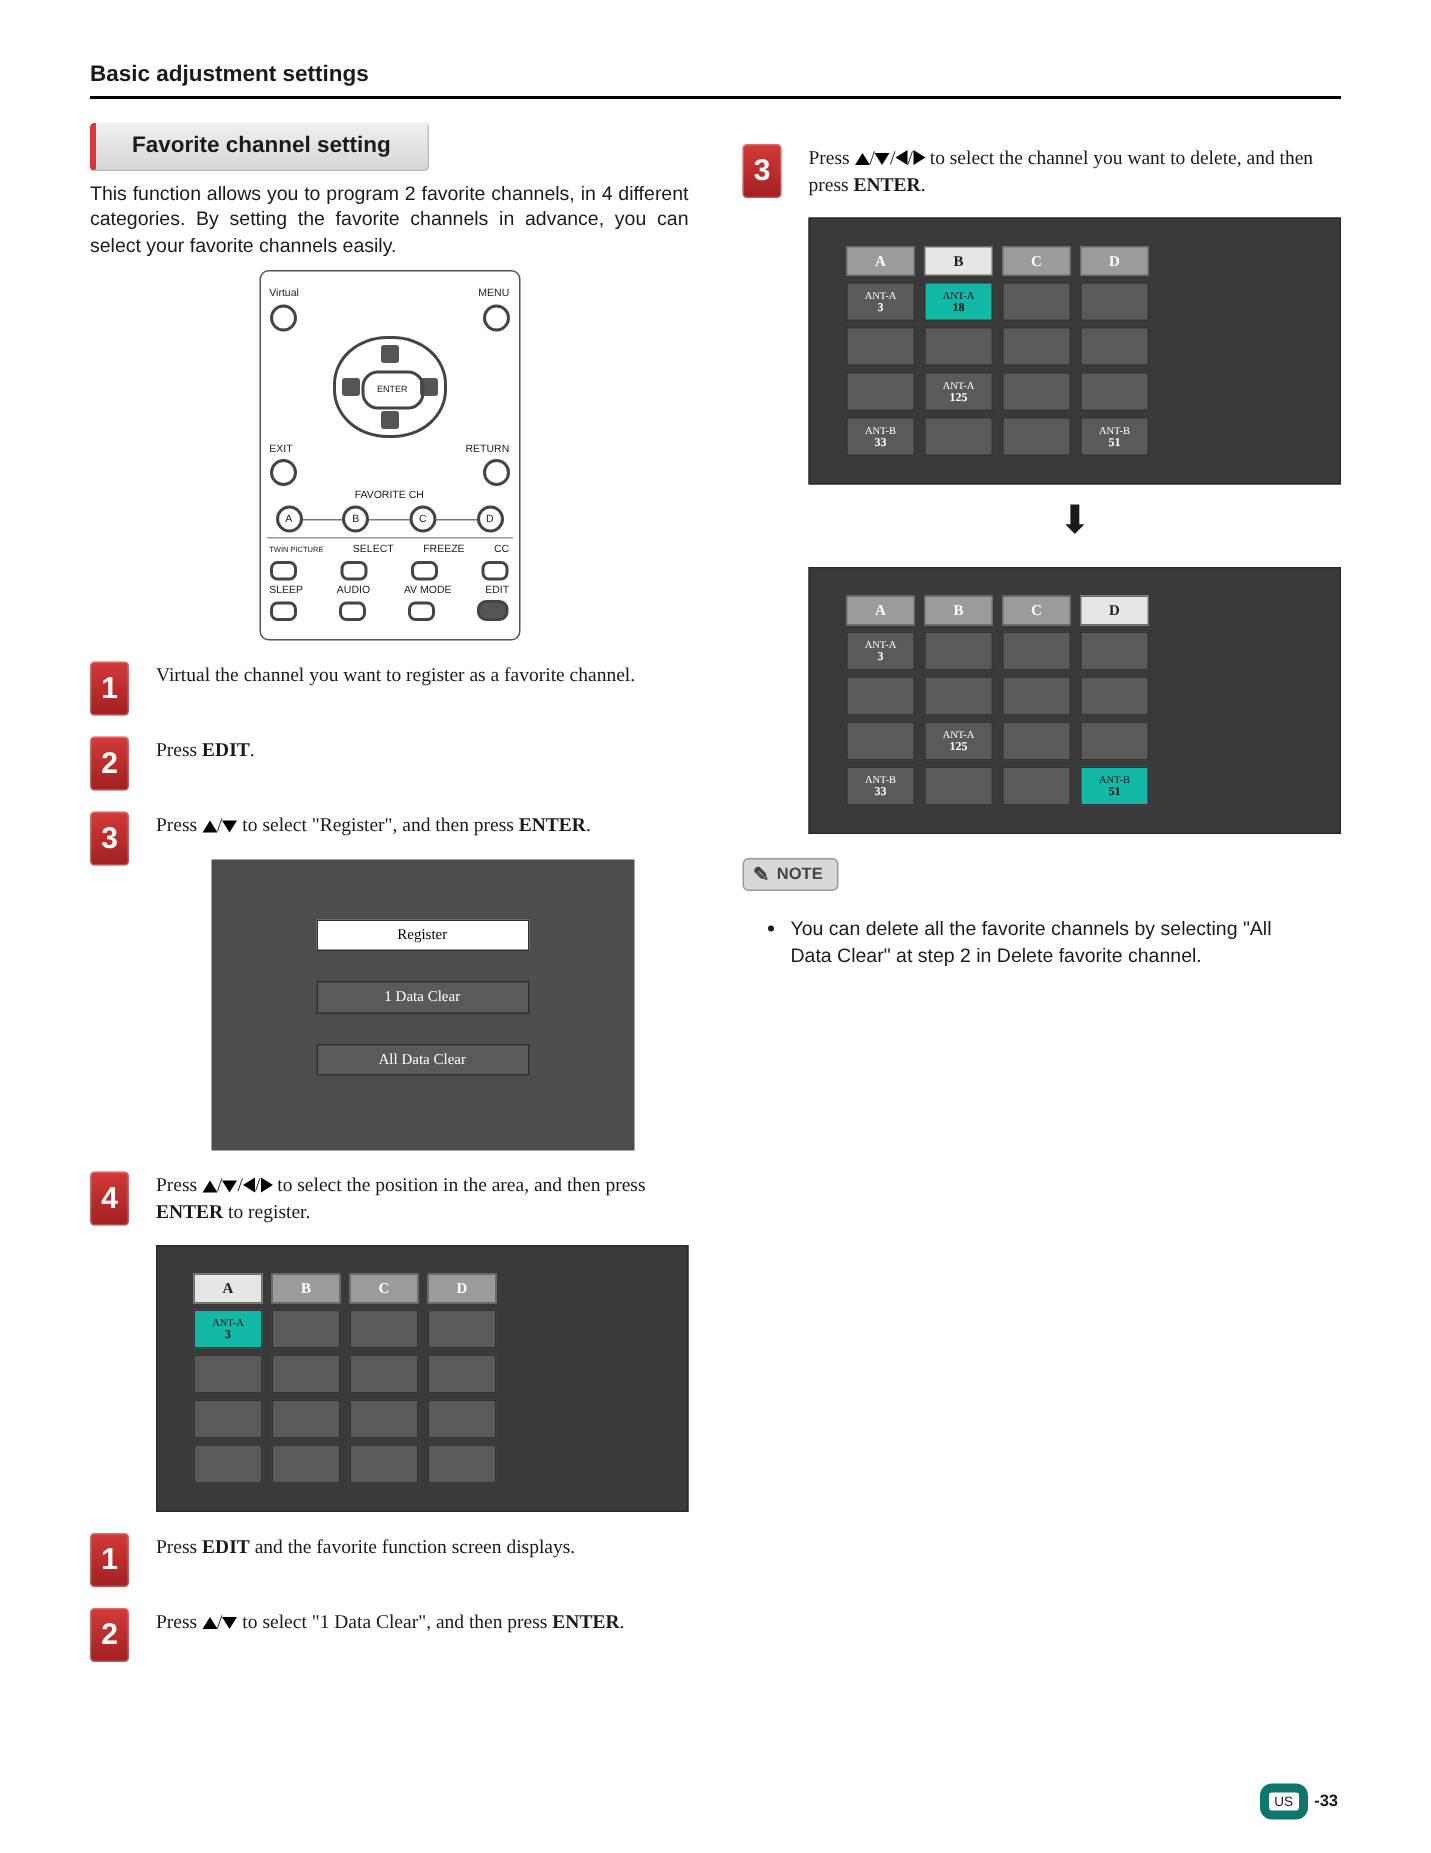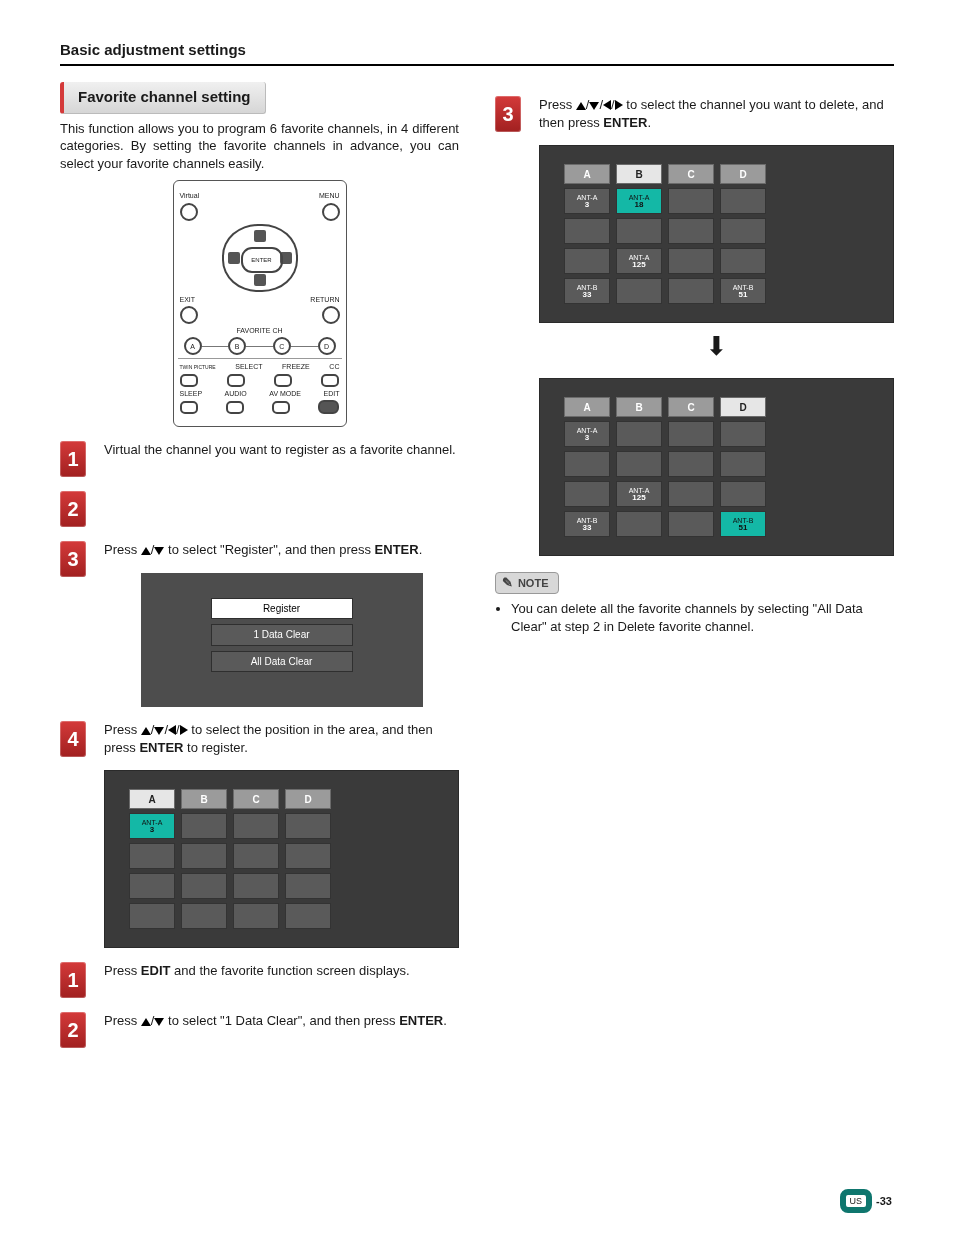--- a/index.html
+++ b/index.html
@@ -15,61 +15,61 @@
   }
   html,body{margin:0;padding:0;background:#fff;color:var(--ink);
     font-family:Arial,Helvetica,sans-serif;font-size:13px;line-height:1.35;}
   .page{width:954px;height:1235px;box-sizing:border-box;padding:40px 60px 20px 60px;position:relative;}
   .top-title{font-weight:700;font-size:15px;margin-bottom:4px;}
   hr.rule{border:none;border-top:2px solid #000;margin:0 0 16px 0;}
   .cols{display:flex;gap:36px;}
   .col{flex:1;min-width:0;}
   .section-chip{display:inline-block;background:linear-gradient(#f0f0f0,#d6d6d6);
     border-left:4px solid var(--red);border-bottom:1px solid #bbb;border-right:1px solid #bbb;
-    padding:5px 14px;font-weight:700;font-size:15px;border-radius:3px;margin-bottom:6px;}
+    padding:5px 24px;font-weight:700;font-size:15px;border-radius:3px;margin-bottom:6px;}
   .justify{text-align:justify;}
   .step{display:flex;gap:18px;margin-top:14px;}
   .step-num{flex:0 0 26px;}
   .step-num .badge{
     width:26px;height:36px;border-radius:3px;
     background:linear-gradient(var(--red),#a12020);
     color:#fff;font-weight:700;font-size:20px;display:flex;
     align-items:center;justify-content:center;box-shadow:inset 0 0 0 1px rgba(255,255,255,.25);}
-  .step-body{flex:1;min-width:0;}
+  .step-body{flex:1;min-width:0;font-family:Liberation Serif, serif;}
   .sub-heading{font-weight:700;font-size:14px;margin-top:26px;}
   
   .tri{display:inline-block;width:0;height:0;vertical-align:-1px;}
   .tri.up{border-left:5px solid transparent;border-right:5px solid transparent;border-bottom:8px solid #000;}
   .tri.down{border-left:5px solid transparent;border-right:5px solid transparent;border-top:8px solid #000;}
   .tri.left{border-top:5px solid transparent;border-bottom:5px solid transparent;border-right:8px solid #000;}
   .tri.right{border-top:5px solid transparent;border-bottom:5px solid transparent;border-left:8px solid #000;}
   
   .menu-panel{margin:14px auto 0 auto;width:250px;background:var(--panel);padding:20px 16px 30px 16px;}
-  .menu-row{margin:5px auto;width:140px;padding:3px 0;text-align:center;font-size:10px;
+  .menu-row{margin:20px auto;width:140px;padding:3px 0;text-align:center;font-size:10px;
     background:var(--cell);color:#fff;border:1px solid #2f2f2f;}
   .menu-row.sel{background:#fff;color:#000;border:1px solid #2f2f2f;}
   
   .grid-wrap{margin:14px auto 0 auto;}
   .ch-grid{background:var(--panel-dark);padding:14px 18px;border:1px solid #2a2a2a;}
   .ch-table{border-collapse:separate;border-spacing:6px 4px;}
   .ch-table th{width:42px;height:16px;background:var(--header-cell);color:#fff;
     font-size:10px;font-weight:700;text-align:center;border:1px solid #6b6b6b;}
   .ch-table th.sel{background:#e6e6e6;color:#222;}
   .ch-table td{width:42px;height:22px;background:var(--cell);border:1px solid #333;
     font-size:7px;color:#fff;text-align:center;vertical-align:middle;line-height:1;}
   .ch-table td.sel{background:#14b8a6;color:#111;}
   .ch-table td .v{font-weight:700;font-size:8px;display:block;}
   .down-arrow{text-align:center;font-size:26px;margin:6px 0;}
   
   .note-chip{display:inline-flex;align-items:center;gap:5px;background:#d8d8d8;
     border:1px solid #999;border-radius:4px;padding:1px 10px 1px 6px;font-size:11px;
     color:#444;margin-top:16px;font-weight:700;}
   .note-chip .ico{font-size:13px;}
   ul.notes{margin:6px 0 0 0;padding-left:16px;}
-  ul.notes li{margin:0;}
+  ul.notes li{margin:16px;}
   
   .remote{width:160px;margin:8px auto 0 auto;border:1px solid #555;border-radius:6px;
     padding:8px 6px 10px 6px;}
   .remote .row{display:flex;justify-content:space-between;align-items:center;margin:2px 0;font-size:7px;}
   .remote .row.center{justify-content:center;}
   .remote .circ{width:14px;height:14px;border:2px solid #444;border-radius:50%;}
   .remote .pill{width:14px;height:9px;border:2px solid #444;border-radius:5px;}
   .remote .bigpill{width:17px;height:10px;border:2px solid #444;border-radius:6px;background:#555;}
   .remote .sep{border-top:1px solid #999;margin:3px -2px;}
   .remote .nav{width:72px;height:64px;border:2px solid #444;border-radius:36px/32px;margin:3px auto;position:relative;}
@@ -91,21 +91,21 @@
 
 <div class="page">
 
   <div class="top-title">Basic adjustment settings</div>
   <hr class="rule">
 
   <div class="cols">
 
     <div class="col">
       <div class="section-chip">Favorite channel setting</div>
-      <div class="justify">This function allows you to program 6 favorite channels, in 4 different categories. By setting the favorite channels in advance, you can select your favorite channels easily.</div>
+      <div class="justify">This function allows you to program 2 favorite channels, in 4 different categories. By setting the favorite channels in advance, you can select your favorite channels easily.</div>
 
       
       <div class="remote">
         <div class="row">
           <span>Virtual</span>
           <span>MENU</span>
         </div>
         <div class="row">
             <span class="circ"></span>
           <span class="circ"></span>
@@ -170,20 +170,23 @@
             <div class="badge">1</div>
           </div>
         <div class="step-body">Virtual the channel you want to register as a favorite channel.</div>
       </div>
 
       
       <div class="step">
         <div class="step-num">
             <div class="badge">2</div>
           </div>
+        <div class="step-body">
+          <span>Press </span><b>EDIT</b><span>.</span>
+        </div>
       </div>
 
       
       <div class="step">
         <div class="step-num">
             <div class="badge">3</div>
           </div>
         <div class="step-body justify">
           <span>Press </span><span class="tri up"></span>/<span class="tri down"></span><span> to select "Register", and then press </span><b>ENTER</b><span>.</span>
 

